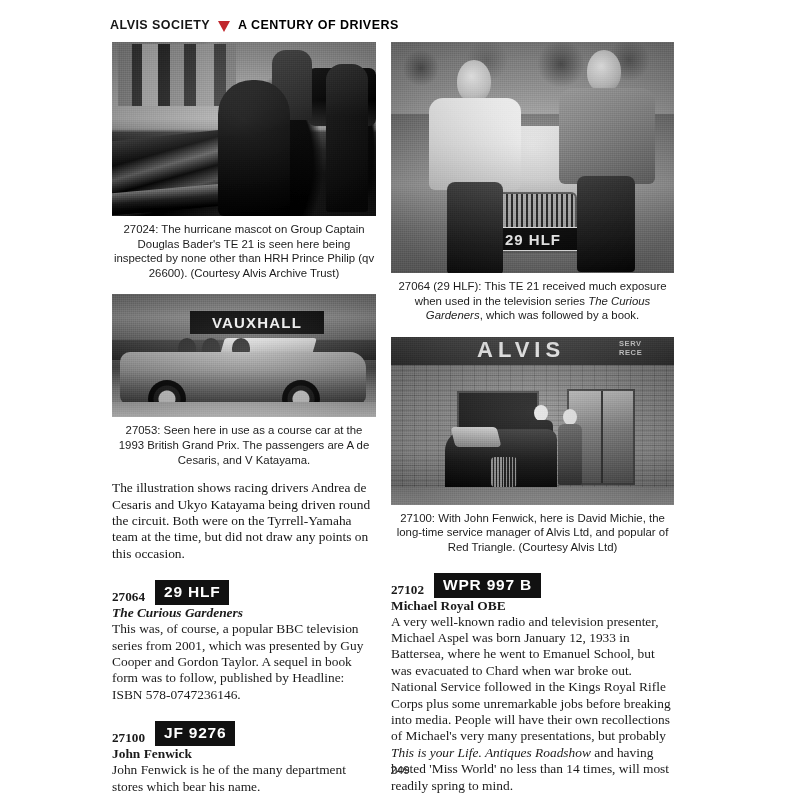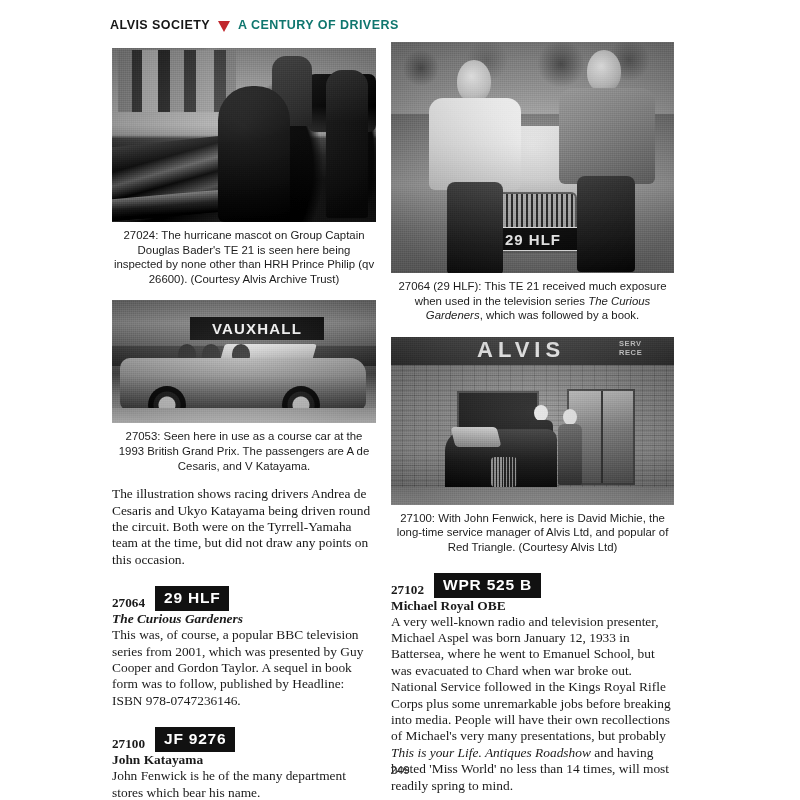--- a/index.html
+++ b/index.html
@@ -31,36 +31,36 @@
     top: 18px;
     display: flex;
     align-items: center;
     gap: 6px;
     font-family: "Liberation Sans", sans-serif;
     font-weight: bold;
     font-size: 12.5px;
     letter-spacing: 0.45px;
   }
   .rh-main { color: #161616; }
-  .rh-sub  { color: #0f766e; text-align: center; }
+  .rh-sub  { color: #000000; text-align: center; }
   .rh-tri {
     width: 0; height: 0;
     border-left: 6.5px solid transparent;
     border-right: 6.5px solid transparent;
     border-top: 11px solid #c1272d;
     margin: 0 2px;
     position: relative;
     top: 1px;
   }
 
   
   .col-left {
     position: absolute;
     left: 112px;
-    top: 48px;
+    top: 42px;
     width: 264px;
   }
   .col-right {
     position: absolute;
     left: 391px;
     top: 42px;
     width: 283px;
   }
 
   
@@ -520,29 +520,29 @@
     <div class="caption">27053: Seen here in use as a course car at the 1993 British Grand Prix. The passengers are A de Cesaris, and V Katayama.</div>
 
     <div class="body-par" style="margin-top:13px">The illustration shows racing drivers Andrea de Cesaris and Ukyo Katayama being driven round the circuit. Both were on the Tyrrell-Yamaha team at the time, but did not draw any points on this occasion.</div>
 
     <div class="entry">
       <div class="entry-head">
         <span class="entry-num">27064</span>
         <span class="reg-plate">29 HLF</span>
       </div>
       <div class="entry-title italic">The Curious Gardeners</div>
-      <div class="entry-body">This was, of course, a popular BBC television series from 2001, which was presented by Guy Cooper and Gordon Taylor. A sequel in book form was to follow, published by Headline: ISBN 978-0747236146.</div>
+      <div class="entry-body">This was, of course, a popular BBC television series from 2001, which was presented by Guy Cooper and Gordon Taylor. A sequel in book form was to follow, published by Headline: ISBN 578-0747236146.</div>
     </div>
 
     <div class="entry">
       <div class="entry-head">
         <span class="entry-num">27100</span>
         <span class="reg-plate">JF 9276</span>
       </div>
-      <div class="entry-title">John Katayama</div>
+      <div class="entry-title">John Fenwick</div>
       <div class="entry-body">John Fenwick is he of the many department stores which bear his name.</div>
     </div>
 
   </div>
 
   <div class="col-right">
 
     <div class="photo ph2">
       <div class="hedge"></div>
       <div class="car"></div>
@@ -586,21 +586,21 @@
       <div class="car4-grille"></div>
       <div class="ground"></div>
       <div class="grain"></div>
       <div class="vign"></div>
     </div>
     <div class="caption">27100: With John Fenwick, here is David Michie, the long-time service manager of Alvis Ltd, and popular of Red Triangle. (Courtesy Alvis Ltd)</div>
 
     <div class="entry">
       <div class="entry-head">
         <span class="entry-num">27102</span>
-        <span class="reg-plate">WPR 525 B</span>
+        <span class="reg-plate">WPR 997 B</span>
       </div>
       <div class="entry-title">Michael Royal OBE</div>
       <div class="entry-body"><span>A very well-known radio and television presenter, Michael Aspel was born January 12, 1933 in Battersea, where he went to Emanuel School, but was evacuated to Chard when war broke out. National Service followed in the Kings Royal Rifle Corps plus some unremarkable jobs before breaking into media. People will have their own recollections of Michael's very many presentations, but probably </span><em>This is your Life. Antiques Roadshow</em><span> and having hosted 'Miss World' no less than 14 times, will most readily spring to mind.</span></div>
     </div>
 
   </div>
 
   <div class="folio">249</div>
 
 </div>

